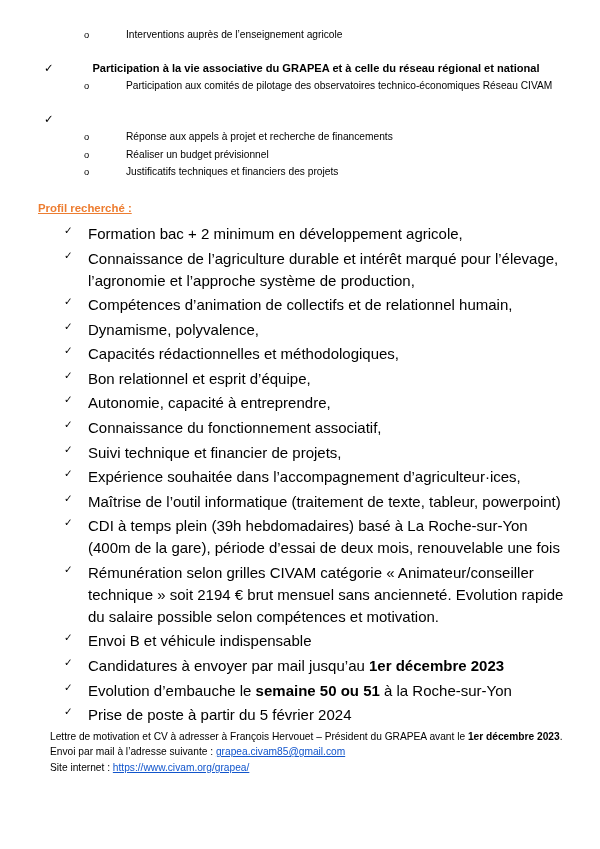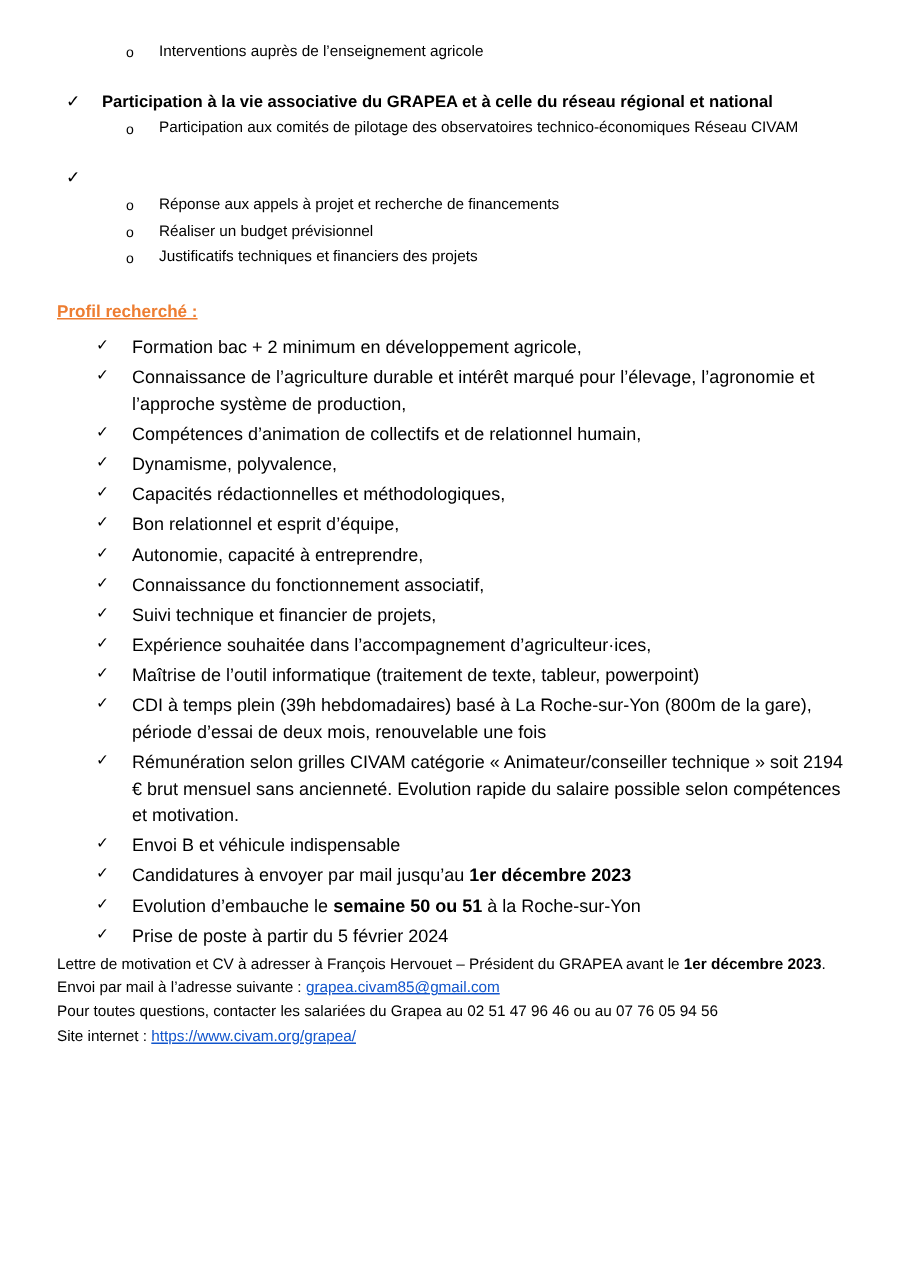--- a/index.html
+++ b/index.html
@@ -42,50 +42,52 @@
     margin-bottom: 3px;
   }
   .lvl-o .marker {
     width: 22px;
     font-size: 9.4px;
     line-height: 1.5;
   }
   .lvl-o .txt {
     font-size: 10.2px;
     line-height: 1.45;
+    margin-left: 20px;
   }
 
   
   .lvl-chk-bold {
     margin-left: 6px;
     margin-bottom: 2px;
   }
   .lvl-chk-bold .marker {
     width: 24px;
     font-size: 11.4px;
     line-height: 1.5;
   }
   .lvl-chk-bold .txt {
     font-size: 11.1px;
     font-weight: bold;
     line-height: 1.45;
+    text-align: center;
   }
 
   
   .lvl-chk {
     margin-left: 26px;
     margin-bottom: 2.5px;
   }
   .lvl-chk .marker {
     width: 24px;
     font-size: 10.4px;
     line-height: 1.5;
   }
   .lvl-chk .txt {
-    font-size: 12px;
+    font-size: 15px;
     line-height: 1.47;
   }
 
   
   .section-head {
     color: #ED7D31;
     font-weight: bold;
     font-size: 11.4px;
     text-decoration: underline;
     margin: 0 0 9px 0;
@@ -93,21 +95,21 @@
   }
   .section-head-wrap {
     margin-top: 18px;
   }
   .spacer-md { height: 14px; }
 
   
   .contact-p {
     font-size: 10.2px;
     line-height: 1.5;
-    margin: 0 0 1px 0;
+    margin: 0 0 1px 12px;
   }
   .b { font-weight: bold; }
   a.link {
     color: #1155CC;
     text-decoration: underline;
   }
 </style>
 </head>
 <body>
 
@@ -190,21 +192,21 @@
     <span class="marker">✓</span>
     <span class="txt">Expérience souhaitée dans l’accompagnement d’agriculteur·ices,</span>
   </div>
   <div class="row lvl-chk">
     <span class="marker">✓</span>
     <span class="txt">Maîtrise de l’outil informatique (traitement de texte, tableur, powerpoint)</span>
   </div>
 
   <div class="row lvl-chk">
     <span class="marker">✓</span>
-    <span class="txt">CDI à temps plein (39h hebdomadaires) basé à La Roche-sur-Yon (800m de la gare), période d’essai de deux mois, renouvelable une fois</span>
+    <span class="txt">CDI à temps plein (39h hebdomadaires) basé à La Roche-sur-Yon (400m de la gare), période d’essai de deux mois, renouvelable une fois</span>
   </div>
   <div class="row lvl-chk">
     <span class="marker">✓</span>
     <span class="txt">Rémunération selon grilles CIVAM catégorie « Animateur/conseiller technique » soit 2194 € brut mensuel sans ancienneté. Evolution rapide du salaire possible selon compétences et motivation.</span>
   </div>
   <div class="row lvl-chk">
     <span class="marker">✓</span>
     <span class="txt">Envoi B et véhicule indispensable</span>
   </div>
 
@@ -215,16 +217,15 @@
   <div class="row lvl-chk">
     <span class="marker">✓</span>
     <span class="txt"><span>Evolution d’embauche le </span><span class="b">semaine 50 ou 51</span><span> à la Roche-sur-Yon</span></span>
   </div>
   <div class="row lvl-chk">
     <span class="marker">✓</span>
     <span class="txt"><span>Prise de poste à partir du 5 février 2024</span></span>
   </div>
 
   <p class="contact-p"><span>Lettre de motivation et CV à adresser à François Hervouet – Président du GRAPEA avant le </span><span class="b">1er décembre 2023</span><span>. Envoi par mail à l’adresse suivante : </span><a class="link" href="#">grapea.civam85@gmail.com</a></p>
-  <p class="contact-p">Pour toutes questions, contacter les salariées du Grapea au 02 51 47 96 46 ou au 07 76 05 94 56</p>
   <p class="contact-p"><span>Site internet : </span><a class="link" href="#">https://www.civam.org/grapea/</a></p>
 
 </div>
 
 </body></html>

